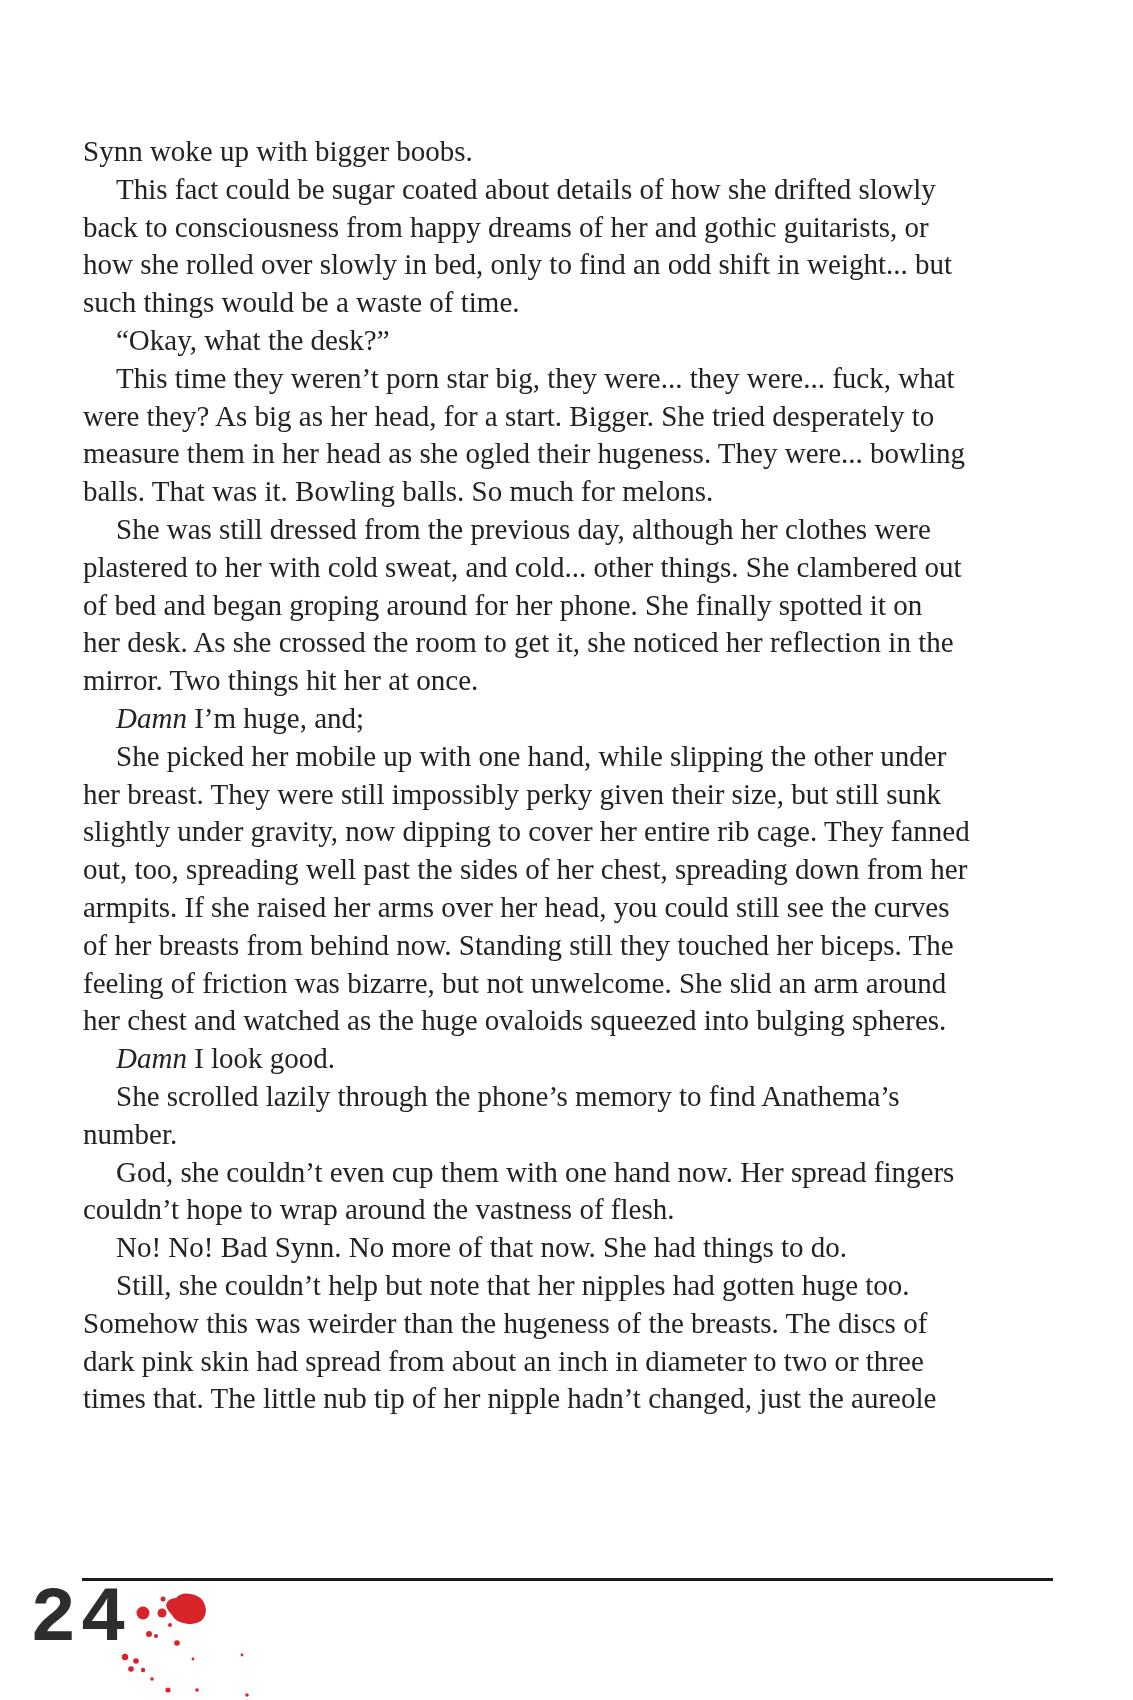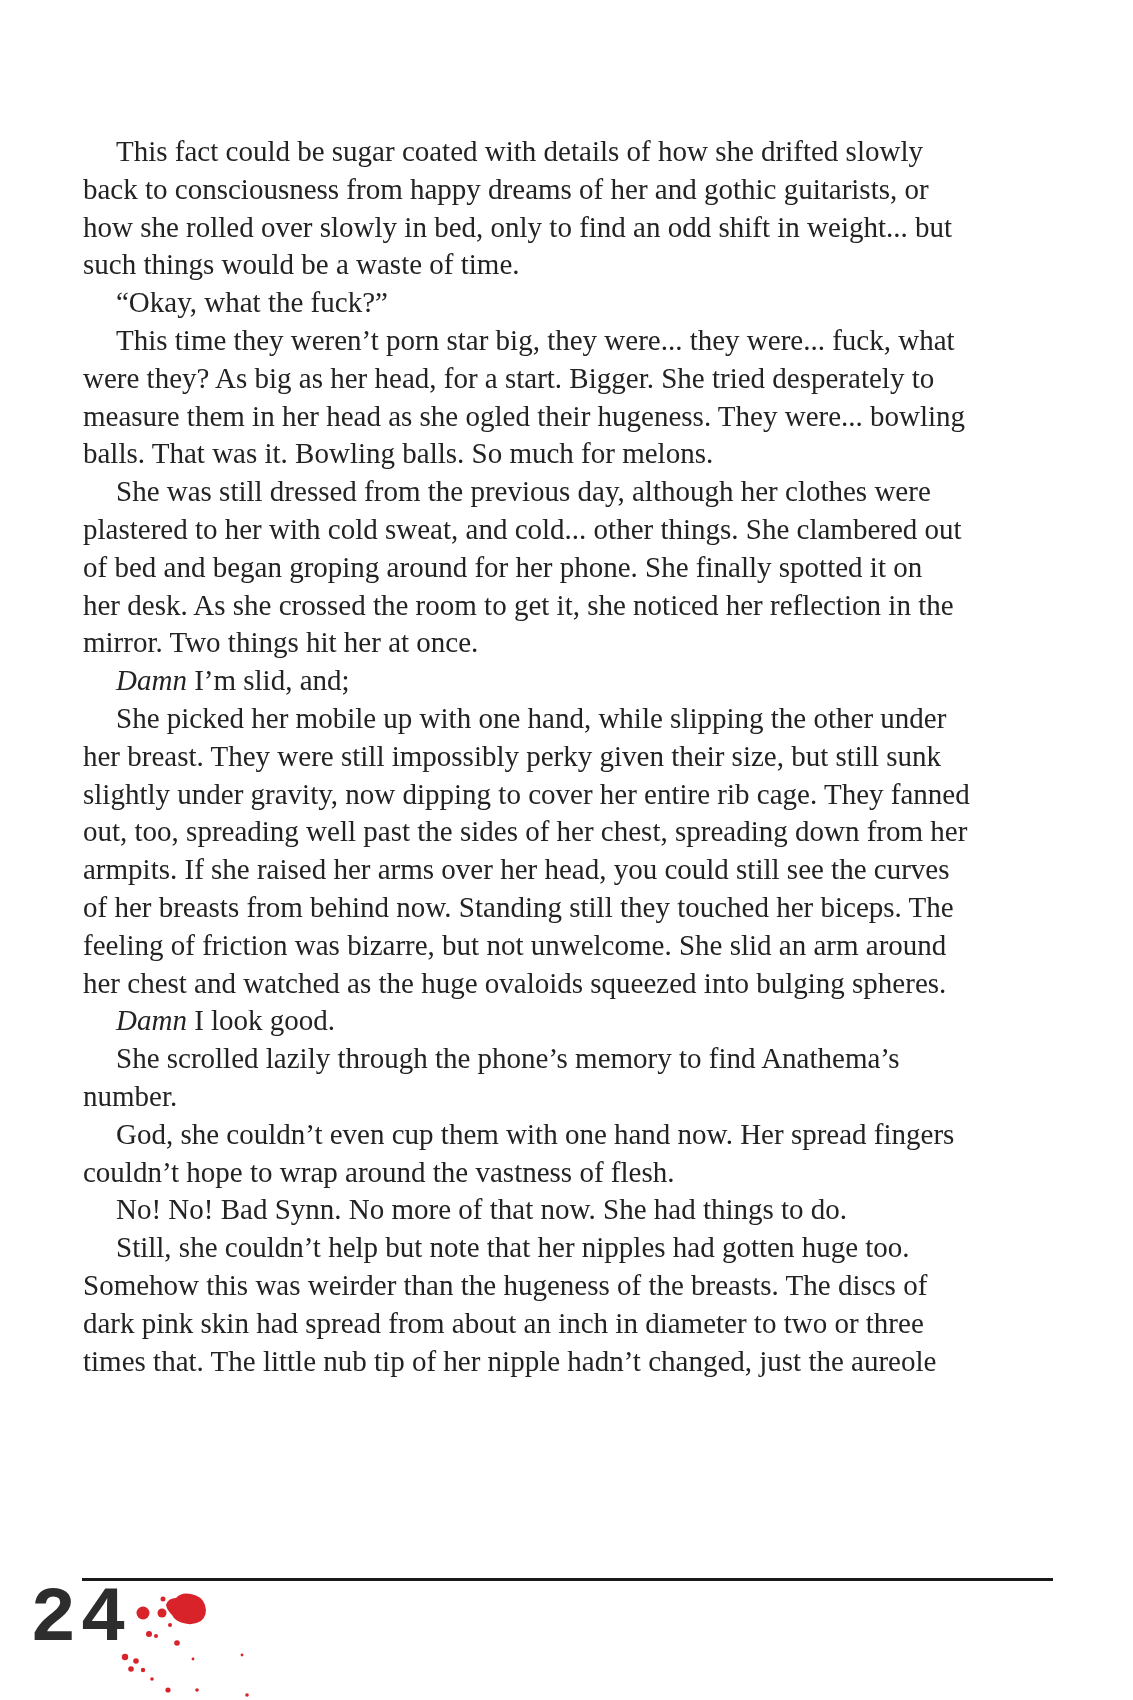--- a/index.html
+++ b/index.html
@@ -61,35 +61,36 @@
     width: 140px;
     height: 112px;
   }
 </style>
 </head>
 <body>
 
 <div class="page">
 
   <main class="text-block">
-    <p class="para">This fact could be sugar coated with details of how she drifted slowly
+    <p class="para flush">Synn woke up with bigger boobs.</p>
+    <p class="para">This fact could be sugar coated about details of how she drifted slowly
 back to consciousness from happy dreams of her and gothic guitarists, or
 how she rolled over slowly in bed, only to find an odd shift in weight... but
 such things would be a waste of time.</p>
-    <p class="para">“Okay, what the fuck?”</p>
+    <p class="para">“Okay, what the desk?”</p>
     <p class="para">This time they weren’t porn star big, they were... they were... fuck, what
 were they? As big as her head, for a start. Bigger. She tried desperately to
 measure them in her head as she ogled their hugeness. They were... bowling
 balls. That was it. Bowling balls. So much for melons.</p>
     <p class="para">She was still dressed from the previous day, although her clothes were
 plastered to her with cold sweat, and cold... other things. She clambered out
 of bed and began groping around for her phone. She finally spotted it on
 her desk. As she crossed the room to get it, she noticed her reflection in the
 mirror. Two things hit her at once.</p>
-    <p class="para"><em>Damn</em><span> I’m slid, and;</span></p>
+    <p class="para"><em>Damn</em><span> I’m huge, and;</span></p>
     <p class="para">She picked her mobile up with one hand, while slipping the other under
 her breast. They were still impossibly perky given their size, but still sunk
 slightly under gravity, now dipping to cover her entire rib cage. They fanned
 out, too, spreading well past the sides of her chest, spreading down from her
 armpits. If she raised her arms over her head, you could still see the curves
 of her breasts from behind now. Standing still they touched her biceps. The
 feeling of friction was bizarre, but not unwelcome. She slid an arm around
 her chest and watched as the huge ovaloids squeezed into bulging spheres.</p>
     <p class="para"><em>Damn</em><span> I look good.</span></p>
     <p class="para">She scrolled lazily through the phone’s memory to find Anathema’s

